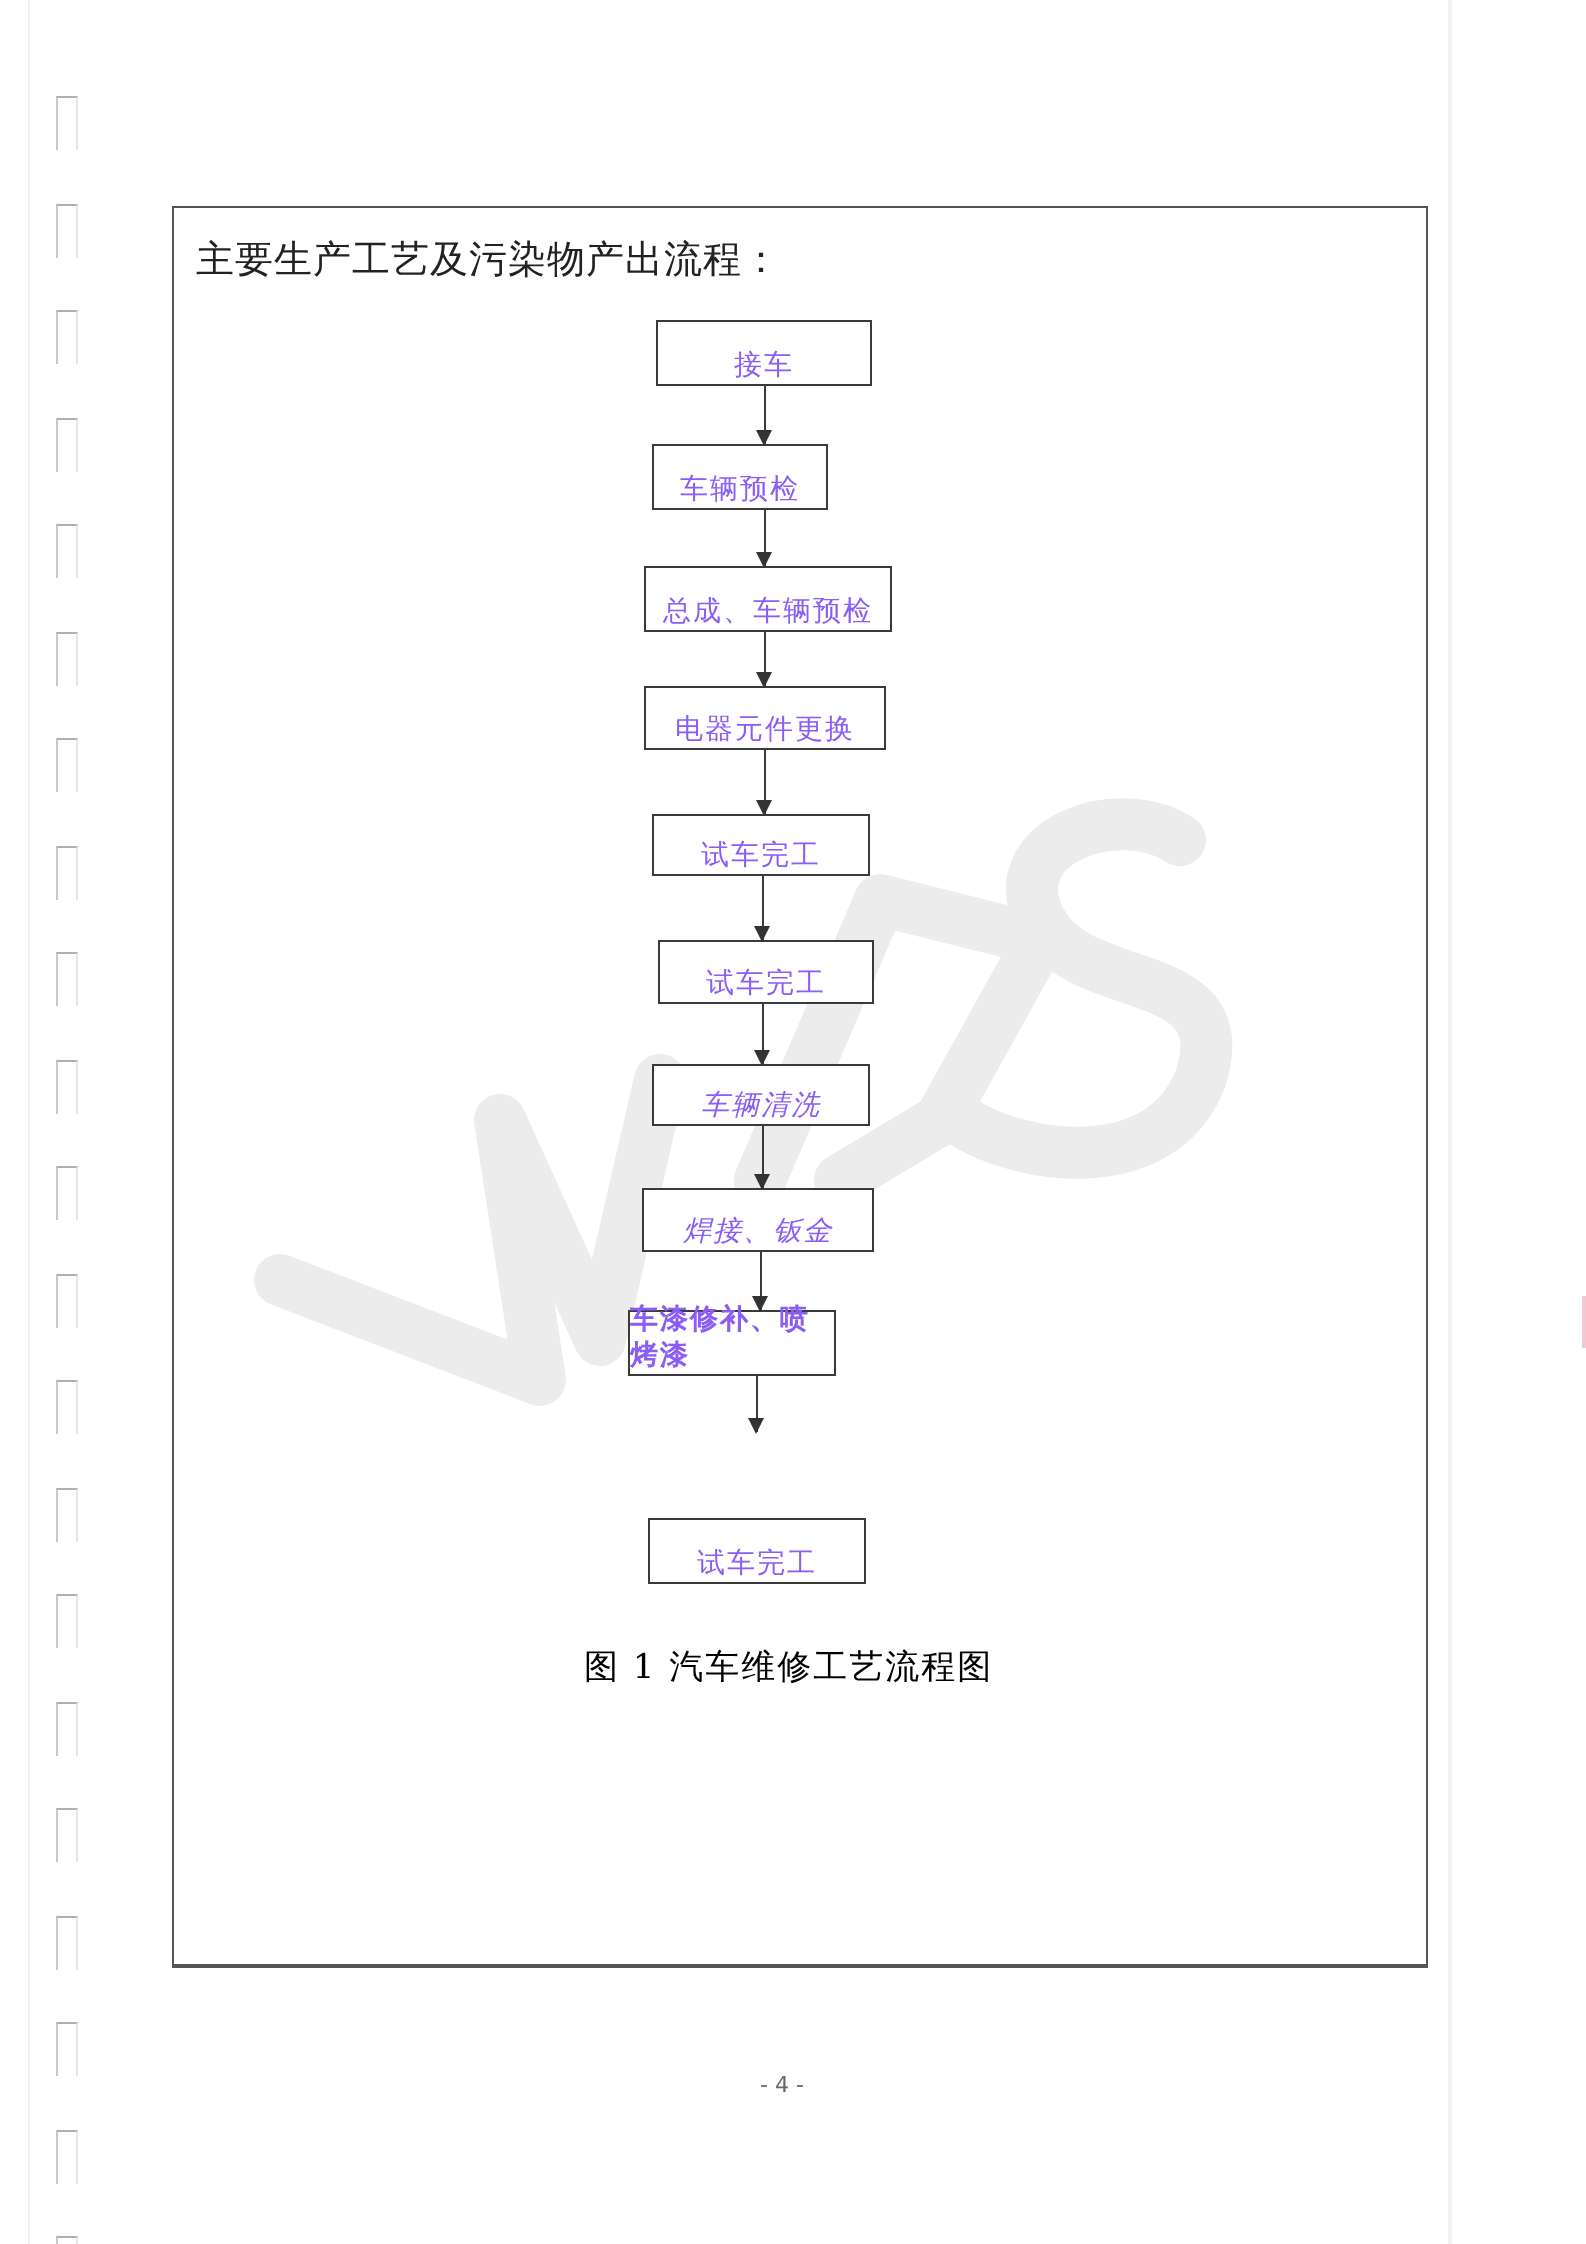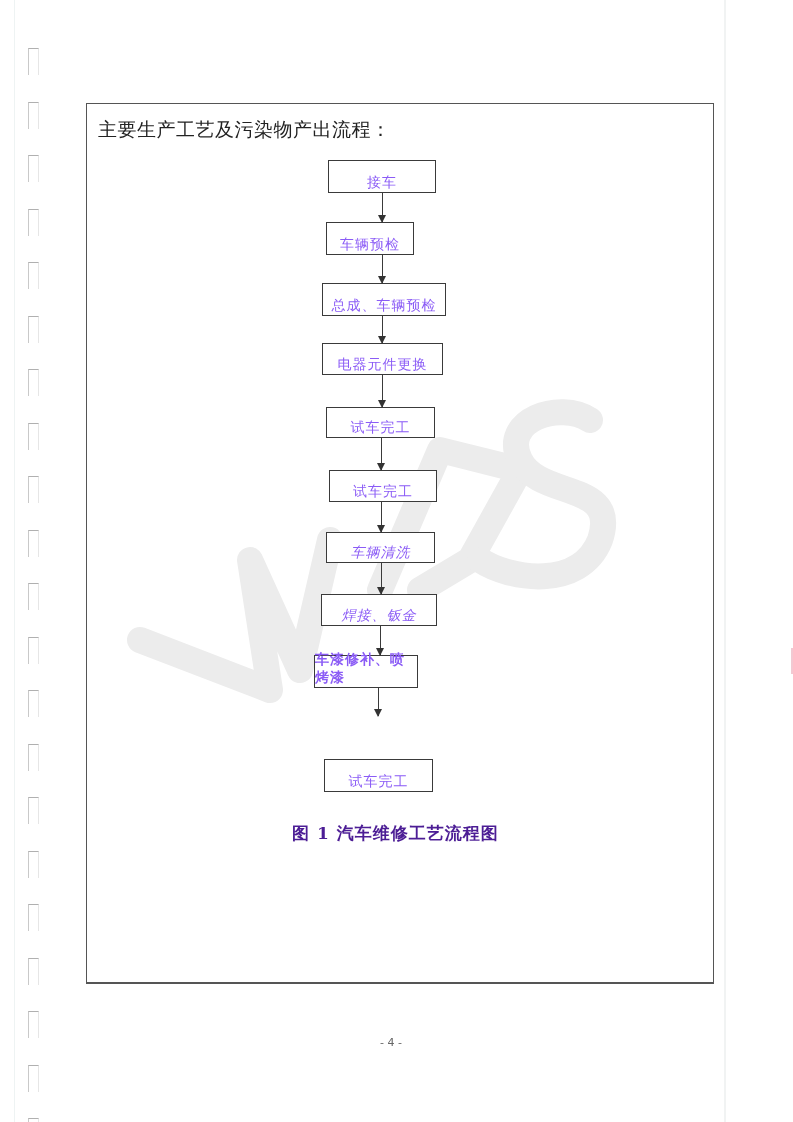--- a/index.html
+++ b/index.html
@@ -7,21 +7,21 @@
          font-family:"DejaVu Serif","Liberation Serif",serif; color:#2a2a2a; }
   .binder { position:absolute; left:28px; width:9px; height:26px; border-left:1.5px solid #c9c9c9; border-top:1.5px solid #b0b0b0; border-right:1px solid #e6e6e6; }
   .edge-line { position:absolute; left:14px; top:0; width:1px; height:1122px; background:#eef3f3; }
   .right-edge { position:absolute; left:724px; top:0; width:2px; height:1122px; background:#f1f3f3; }
   .frame { position:absolute; left:86px; top:103px; width:626px; height:878px; border:1.5px solid #555; border-bottom-width:2px; }
   .heading { position:absolute; left:98px; top:117px; font-size:19px; color:#222; letter-spacing:0.5px; }
   .box { position:absolute; border:1.3px solid #3a3a3a; background:#fff; box-sizing:border-box;
          display:flex; align-items:flex-end; justify-content:center; font-size:14px; color:#8b5cf6; letter-spacing:1px; }
   .arrow { position:absolute; width:1.3px; background:#3a3a3a; }
   .arrow::after { content:""; position:absolute; left:-4px; bottom:-1px; border-left:4.5px solid transparent; border-right:4.5px solid transparent; border-top:8px solid #333; }
-  .caption { position:absolute; left:292px; top:822px; font-size:17px; font-weight:bold; color:#4c1d95; letter-spacing:1px; }
+  .caption { position:absolute; left:292px; top:822px; font-size:17px; font-weight:normal; color:#000000; letter-spacing:1px; }
   .page-num { position:absolute; left:380px; top:1036px; font-size:11px; color:#666; font-family:"DejaVu Sans","Liberation Sans",sans-serif; }
   .watermark { position:absolute; left:0; top:0; width:793px; height:1122px; pointer-events:none; }
   .pink-mark { position:absolute; left:791px; top:648px; width:2px; height:26px; background:#f2c9d2; }
 </style>
 </head>
 <body>
 
 <div class="edge-line"></div>
 <div class="right-edge"></div>
 <div class="pink-mark"></div>

